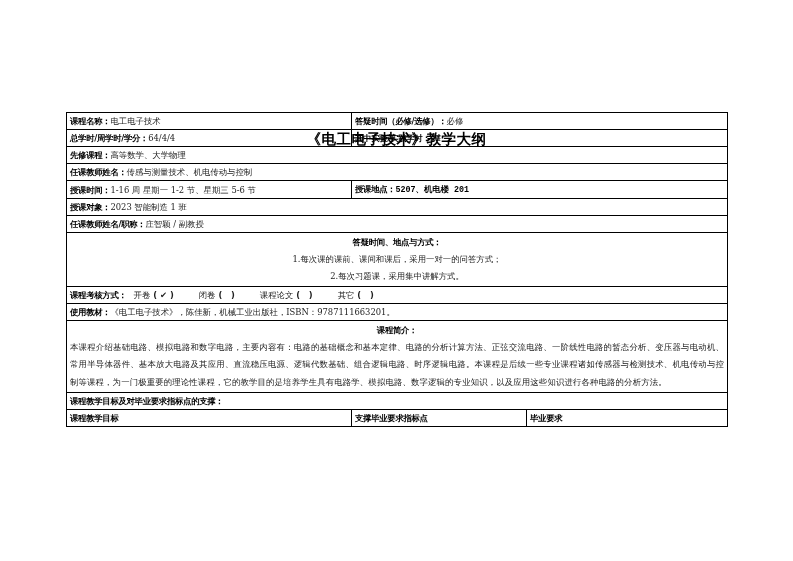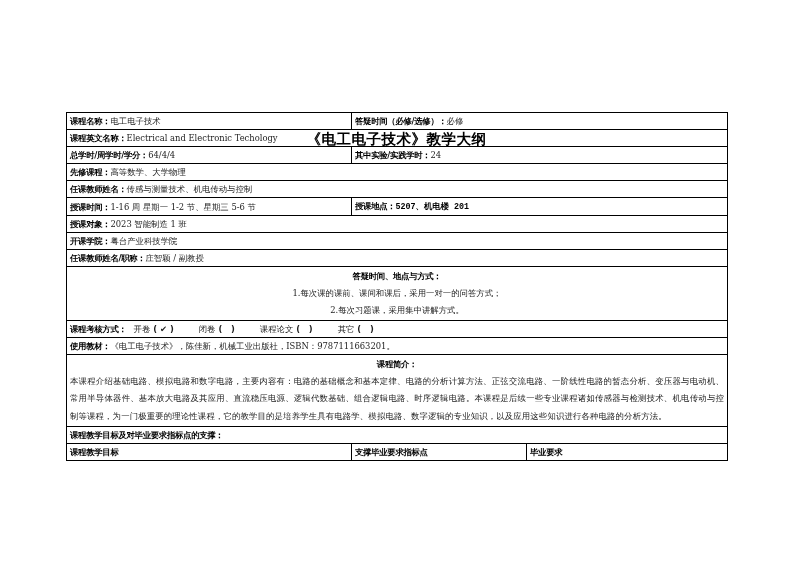--- a/index.html
+++ b/index.html
@@ -32,25 +32,20 @@
   <tbody>
     <tr>
       <td colspan="2">
         <span class="lbl">课程名称：</span><span class="val">电工电子技术</span>
       </td>
       <td colspan="2">
         <span class="lbl">答疑时间（必修/选修）：</span><span class="val">必修</span>
       </td>
     </tr>
     <tr>
-      <td colspan="4">
-        <span class="lbl">课程英文名称：</span><span class="val">Electrical and Electronic Techology</span>
-      </td>
-    </tr>
-    <tr>
       <td colspan="2">
         <span class="lbl">总学时/周学时/学分：</span><span class="val">64/4/4</span>
       </td>
       <td colspan="2">
         <span class="lbl">其中实验/实践学时：</span><span class="val">24</span>
       </td>
     </tr>
     <tr>
       <td colspan="4">
         <span class="lbl">先修课程：</span><span class="val">高等数学、大学物理</span>
@@ -65,25 +60,20 @@
       <td colspan="2">
         <span class="lbl">授课时间：</span><span class="val">1-16 周  星期一  1-2 节、星期三  5-6 节</span>
       </td>
       <td colspan="2">
         <span class="lbl">授课地点：</span><span class="val bold">5207、机电楼 201</span>
       </td>
     </tr>
     <tr>
       <td colspan="4">
         <span class="lbl">授课对象：</span><span class="val">2023 智能制造 1 班</span>
-      </td>
-    </tr>
-    <tr>
-      <td colspan="4">
-        <span class="lbl">开课学院：</span><span class="val">粤台产业科技学院</span>
       </td>
     </tr>
     <tr>
       <td colspan="4">
         <span class="lbl">任课教师姓名/职称：</span><span class="val">庄智颖 / 副教授</span>
       </td>
     </tr>
     <tr class="tall">
       <td colspan="4">
         <span class="lbl line">答疑时间、地点与方式：</span>

